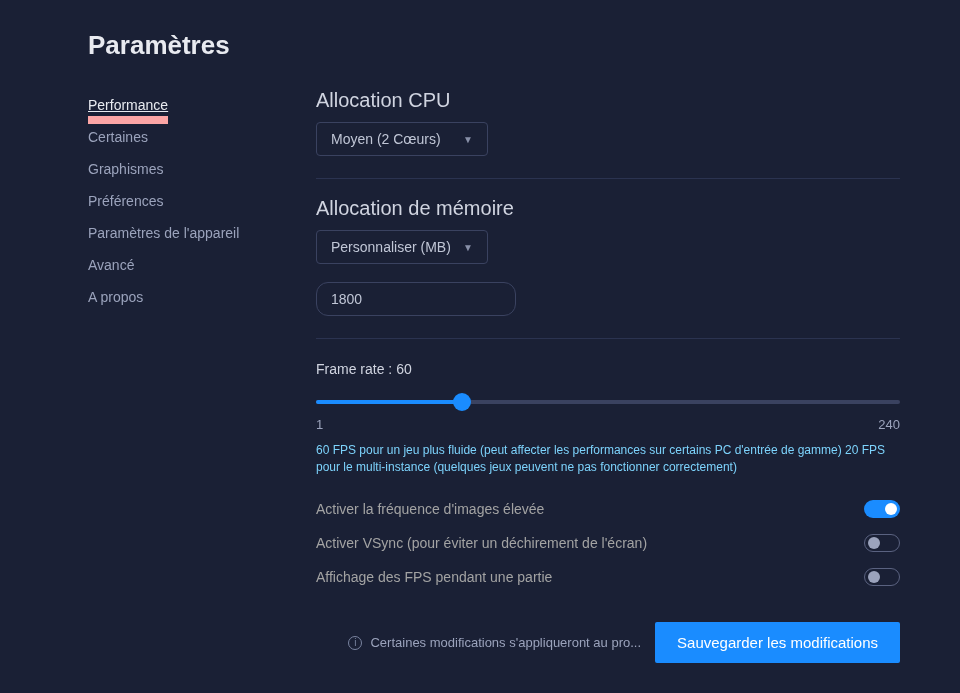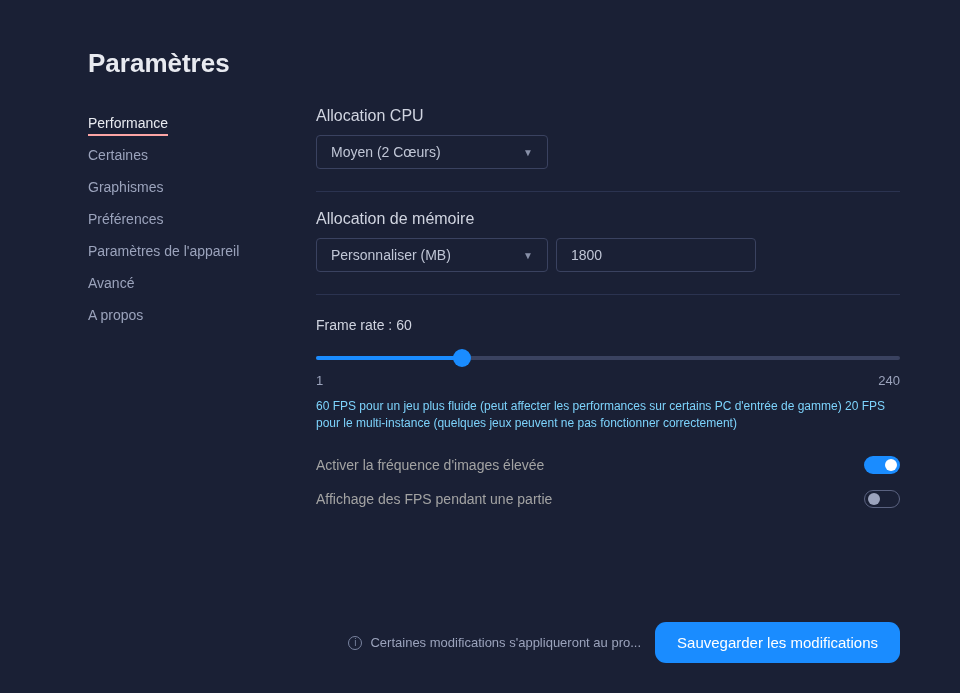--- a/index.html
+++ b/index.html
@@ -12,21 +12,21 @@
       color: #d0d4e0;
       font-family: -apple-system, BlinkMacSystemFont, "Segoe UI", sans-serif;
       width: 960px;
       height: 693px;
       overflow: hidden;
     }
     .container {
       display: flex;
       flex-direction: column;
       height: 100%;
-      padding: 48px 60px 30px 88px;
+      padding: 30px 60px 30px 88px;
     }
     .page-title {
       font-size: 26px;
       font-weight: 700;
       color: #e8eaf0;
       margin-bottom: 28px;
     }
     .content {
       display: flex;
       flex: 1;
@@ -39,62 +39,64 @@
     .sidebar-item {
       padding: 8px 0;
       font-size: 14px;
       color: #9ba3bc;
       cursor: pointer;
     }
     .sidebar-item.active {
       color: #e8eaf0;
     }
     .sidebar-item.active span {
-      border-bottom: 2px solid #fca5a5;
+      border-bottom: 8px solid #fca5a5;
       padding-bottom: 3px;
+      text-decoration: underline;
     }
     .main {
       flex: 1;
       display: flex;
       flex-direction: column;
     }
     .section-label {
-      font-size: 16px;
+      font-size: 20px;
       color: #d0d4e0;
       margin-bottom: 10px;
     }
     .select-box {
       display: flex;
       align-items: center;
       justify-content: space-between;
       background: transparent;
       border: 1px solid #3a4260;
       border-radius: 4px;
       padding: 8px 14px;
       font-size: 14px;
       color: #c0c6d6;
-      width: 232px;
+      width: 172px;
       cursor: pointer;
     }
     .select-box .caret {
       font-size: 10px;
       color: #8890a8;
     }
     .text-input {
       background: transparent;
       border: 1px solid #3a4260;
-      border-radius: 4px;
+      border-radius: 12px;
       padding: 8px 14px;
       font-size: 14px;
       color: #c0c6d6;
       width: 200px;
     }
     .row {
       display: flex;
-      gap: 8px;
+      gap: 18px;
+      flex-direction: column;
     }
     .divider {
       border: none;
       border-top: 1px solid #2b3350;
       margin: 22px 0 18px;
     }
     .slider-section {
       margin-top: 4px;
     }
     .slider-label {
@@ -229,21 +231,21 @@
       max-width: 280px;
     }
     .save-btn {
       background: #1a8cff;
       color: #fff;
       border: none;
       padding: 12px 22px;
       font-size: 15px;
       font-weight: 500;
       cursor: pointer;
-      border-radius: 11px;
+      border-radius: 2px;
     }
   </style>
 </head>
 <body>
 
 <div class="container">
   <h1 class="page-title">Paramètres</h1>
   <div class="content">
     <div class="sidebar">
       <div class="sidebar-item active"><span>Performance</span></div>
@@ -289,20 +291,26 @@
         <div class="fps-rec-body">60 FPS pour un jeu plus fluide (peut affecter les performances sur certains PC d'entrée de gamme) 20 FPS pour le multi-instance (quelques jeux peuvent ne pas fonctionner correctement)</div>
       </div>
 
       <div class="toggle-row">
         <span class="toggle-label">Activer la fréquence d'images élevée</span>
         <div class="toggle on">
             <div class="toggle-knob"></div>
           </div>
       </div>
       <div class="toggle-row">
+        <span class="toggle-label">Activer VSync (pour éviter un déchirement de l'écran)</span>
+        <div class="toggle off">
+            <div class="toggle-knob"></div>
+          </div>
+      </div>
+      <div class="toggle-row">
         <span class="toggle-label">Affichage des FPS pendant une partie</span>
         <div class="toggle off">
             <div class="toggle-knob"></div>
           </div>
       </div>
 
       <div class="footer">
         <div class="footer-note">
           <span class="info-icon">i</span>
           <span class="footer-note-text">Certaines modifications s'appliqueront au pro...</span>

